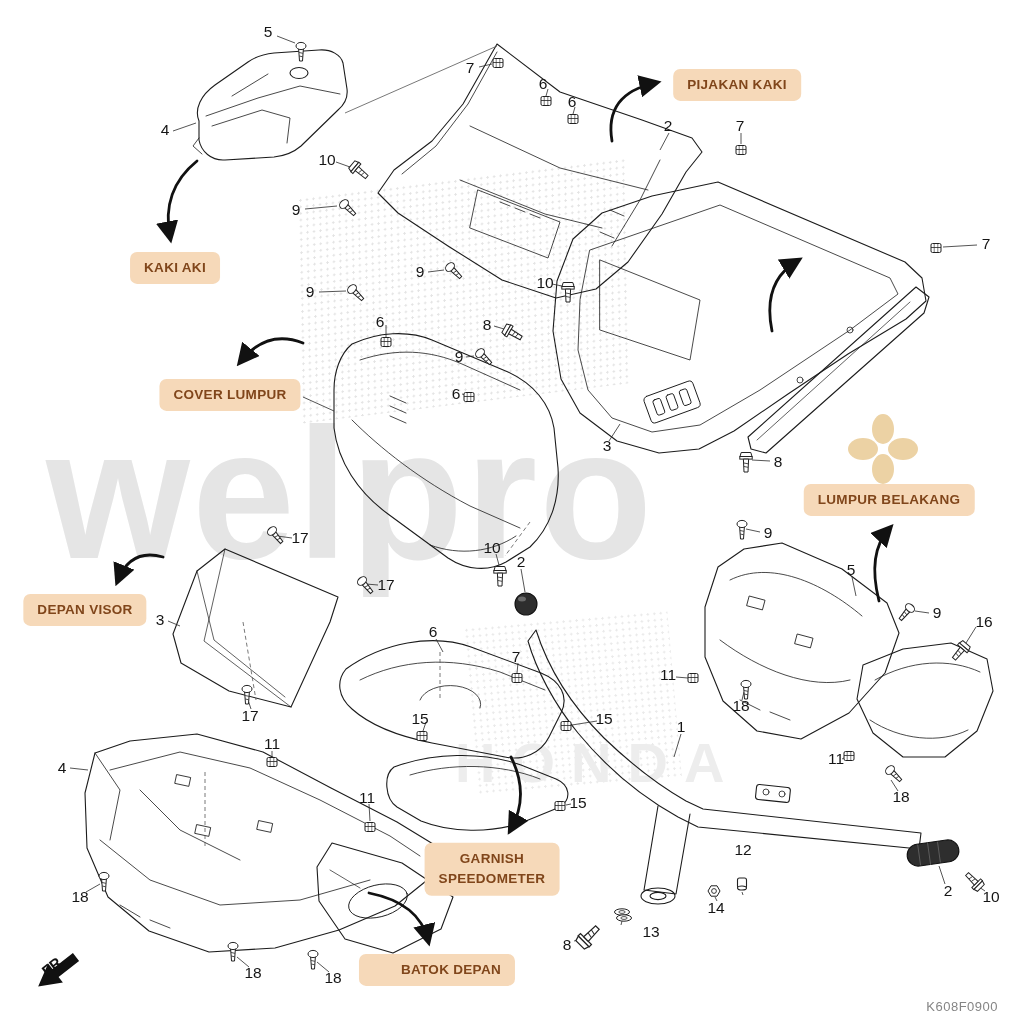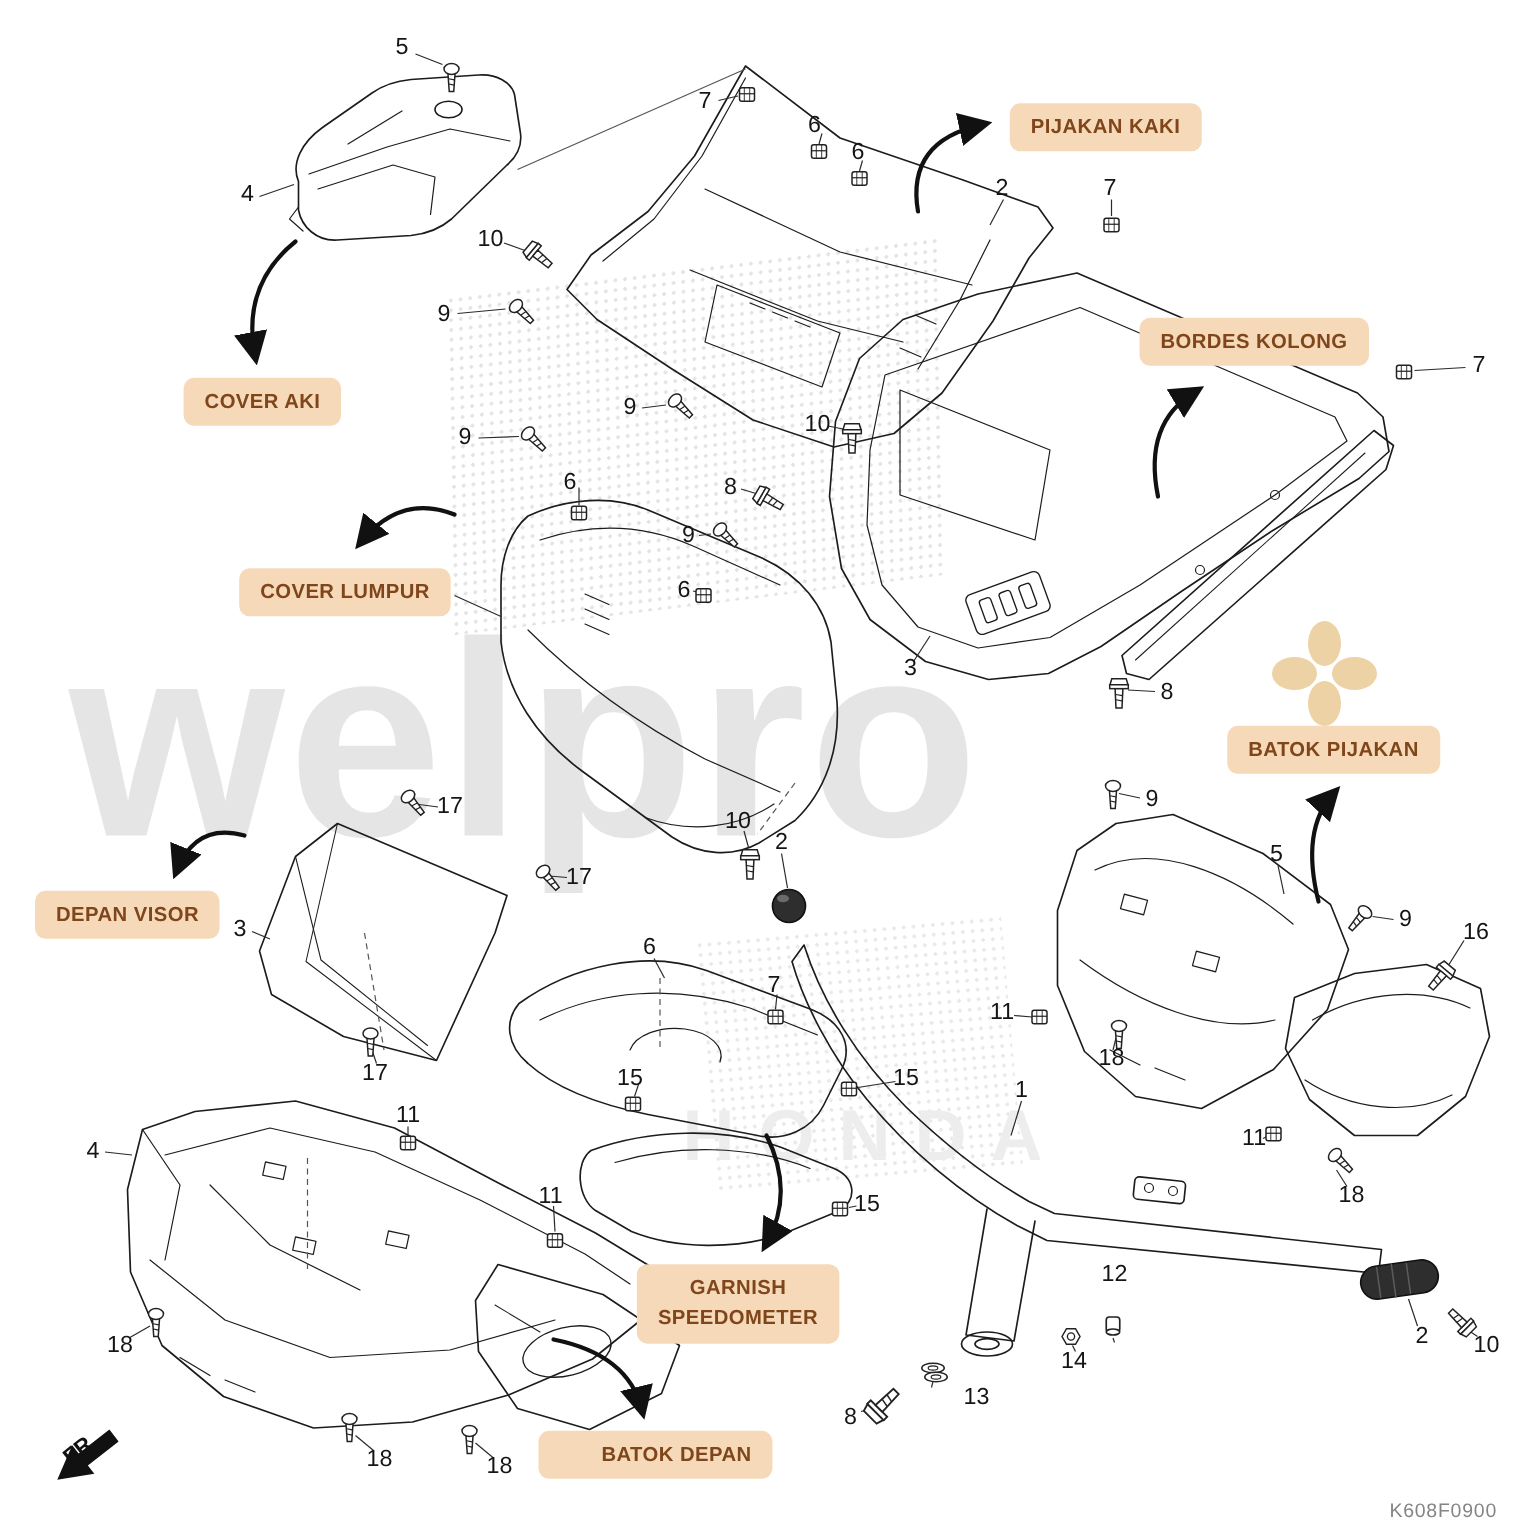--- a/index.html
+++ b/index.html
@@ -11,21 +11,21 @@
     background-image: radial-gradient(#c9c9c9 1.05px, rgba(0,0,0,0) 1.25px);
     background-size:6.5px 6.5px; }
   .h1 { left:298px; top:178px; width:330px; height:225px; transform:rotate(-7deg) skewX(-6deg); }
   .h2 { left:470px; top:618px; width:205px; height:170px; transform:rotate(-5deg); opacity:.4; }
 
   .wm-main { position:absolute; left:46px; top:388px; z-index:0;
     font-size:185px; font-weight:700; letter-spacing:2px; color:var(--wm-color,#e6e6e6); }
   .wm-sub  { position:absolute; left:582px; top:596px; z-index:0;
     font-size:40px; font-weight:700; letter-spacing:28px; color:var(--wm-color,#e6e6e6); }
   .wm-ghost{ position:absolute; left:455px; top:730px; z-index:0;
-    font-size:48px; font-weight:700; letter-spacing:16px; color:#ededed; }
+    font-size:56px; font-weight:700; letter-spacing:16px; color:#ededed; }
   .wm-clover { position:absolute; left:846px; top:412px; z-index:0; }
 
   #art { position:absolute; left:0; top:0; z-index:2; }
 
   .callout { position:absolute; transform:translate(-50%,-50%); z-index:3;
     font-size:15.5px; font-weight:500; color:#151515; white-space:nowrap; }
 
   .pill { position:absolute; transform:translate(-50%,-50%); z-index:3;
     background:var(--pill-bg,#f6d9b9); color:var(--pill-fg,#80461b);
     font-weight:700; font-size:13.5px; line-height:1.5; letter-spacing:.3px;
@@ -403,31 +403,28 @@
     <div class="callout" style="left: 991px; top: 897px;">10</div>
     <div class="callout" style="left: 716px; top: 908px;">14</div>
     <div class="callout" style="left: 743px; top: 850px; text-align: right;">12</div>
     <div class="callout" style="left: 620px; top: 932px; margin-left: 31px;">13</div>
     <div class="callout" style="left: 567px; top: 945px;">8</div>
     <div class="callout" style="left: 253px; top: 973px;">18</div>
     <div class="callout" style="left: 333px; top: 978px;">18</div>
     <div class="pill" style="left: 737px; top: 85px;">
       <div>PIJAKAN KAKI</div>
     </div>
-    <div class="pill" style="left: 836px; top: 228px;">
-      <div>BORDES KOLONG</div>
-    </div>
     <div class="pill" style="left: 175px; top: 268px;">
-      <div>COVER AKI</div>
+      <div>KAKI AKI</div>
     </div>
     <div class="pill" style="left: 230px; top: 395px;">
       <div>COVER LUMPUR</div>
     </div>
     <div class="pill" style="left: 889px; top: 500px;">
-      <div>BATOK PIJAKAN</div>
+      <div>LUMPUR BELAKANG</div>
     </div>
     <div class="pill" style="left: 85px; top: 610px;">
       <div>DEPAN VISOR</div>
     </div>
     <div class="pill" style="left: 492px; top: 869px;">
       <div>GARNISH</div>
       <div>SPEEDOMETER</div>
     </div>
     <div class="pill" style="left: 437px; top: 970px; padding-left: 42px;">
       <div>BATOK DEPAN</div>

